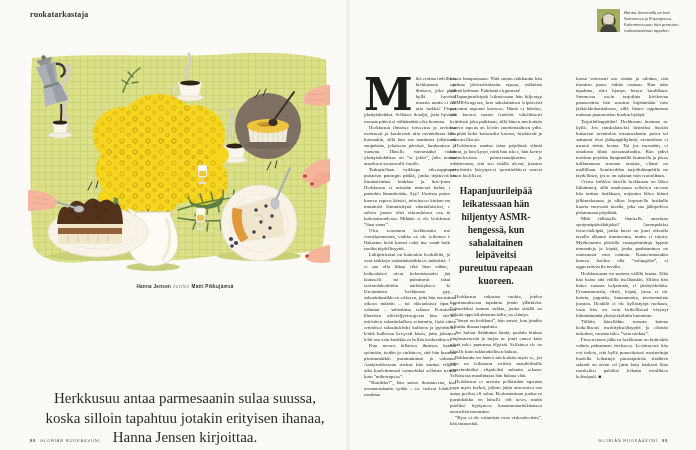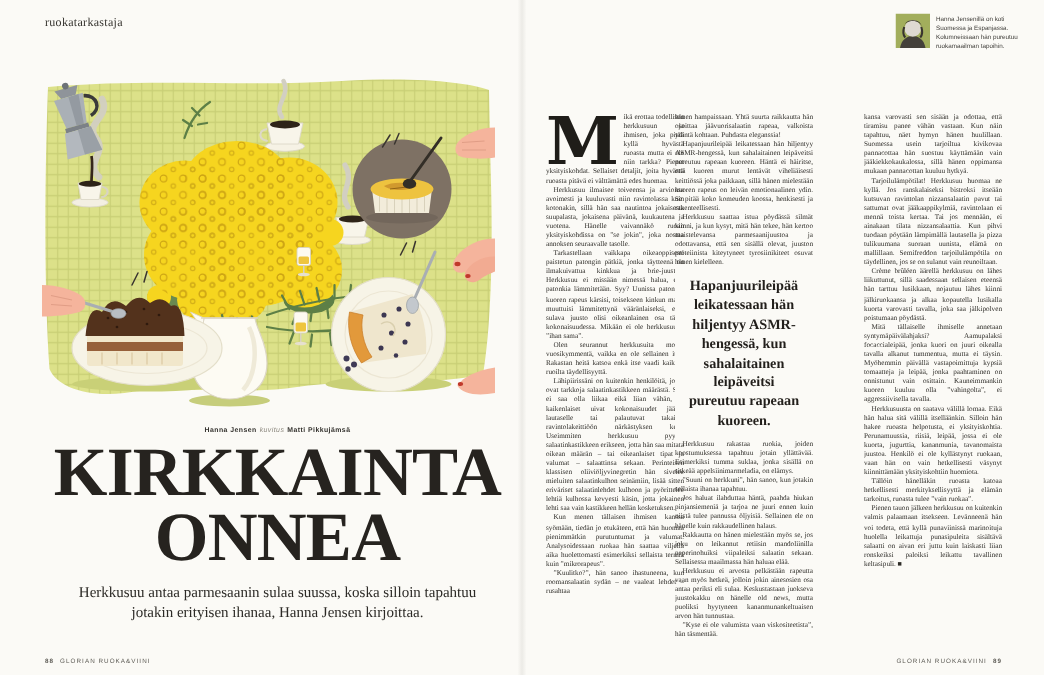--- a/index.html
+++ b/index.html
@@ -9,39 +9,39 @@
   }
   .spread { position:absolute; inset:0; background:#fbfaf6; }
   .fold {
     position:absolute; left:345px; top:0; width:6px; height:450px;
     background:linear-gradient(90deg, rgba(0,0,0,0) 0%, rgba(60,55,45,0.08) 50%, rgba(0,0,0,0) 100%);
   }
 
   
   .section-label {
     position:absolute; left:30px; top:10px;
-    font-size:8px; font-weight:400; color:#35332e; letter-spacing:0.2px;
+    font-size:8px; font-weight:700; color:#35332e; letter-spacing:0.2px;
   }
   .illustration { position:absolute; left:28px; top:50px; width:302px; height:228px; }
 
   .credit {
     position:absolute; left:60px; top:284px; width:250px; text-align:center;
     font-family:"Liberation Sans", sans-serif; font-size:4.6px; color:#33312d; letter-spacing:0.3px;
   }
   .credit b { font-weight:700; }
   .credit .sep { color:#8a867c; padding:0 2px; font-style:italic; }
 
   .title {
     position:absolute; left:20px; top:294px; width:330px; text-align:center;
     font-size:46px; line-height:0.93; font-weight:700; letter-spacing:-0.5px;
     color:#26231f; font-family:"Liberation Serif", serif;
   }
   .subtitle {
     position:absolute; left:45px; top:389px; width:280px; text-align:center;
-    font-size:10px; line-height:1.3; color:#2c2a26;
+    font-size:15px; line-height:1.3; color:#2c2a26;
   }
 
   .footer {
     position:absolute; bottom:7px; font-family:"Liberation Sans", sans-serif;
     font-size:4.2px; letter-spacing:0.7px; color:#5d5b55;
   }
   .footer.left { left:30px; }
   .footer.right { right:28px; }
   .footer .pn { font-weight:700; }
   .footer.left .pn { margin-right:4px; }
@@ -315,24 +315,20 @@
     <g>
       <path d="M302,195 C290,197 281,201 277,207 C280,213 291,214 302,212 Z" fill="#f5b49c"></path>
       <ellipse cx="279" cy="206" rx="1.8" ry="1.4" fill="#c0392b"></ellipse>
     </g>
   </svg>
 
   <div class="credit">
     <b>Hanna Jensen</b><span class="sep">kuvitus</span><b>Matti Pikkujämsä</b>
   </div>
 
-  <div class="title">
-    <div>KIRKKAINTA</div>
-    <div>ONNEA</div>
-  </div>
 
   <div class="subtitle">Herkkusuu antaa parmesaanin sulaa suussa, koska silloin tapahtuu jotakin erityisen ihanaa, Hanna Jensen kirjoittaa.</div>
 
   <div class="footer left">
     <span class="pn">88</span><span>GLORIAN RUOKA&amp;VIINI</span>
   </div>
 
   <div class="bio">
     <svg class="bio-photo" viewBox="0 0 23 23" xmlns="http://www.w3.org/2000/svg">
       <rect width="23" height="23" fill="#a2ae5c"></rect>

